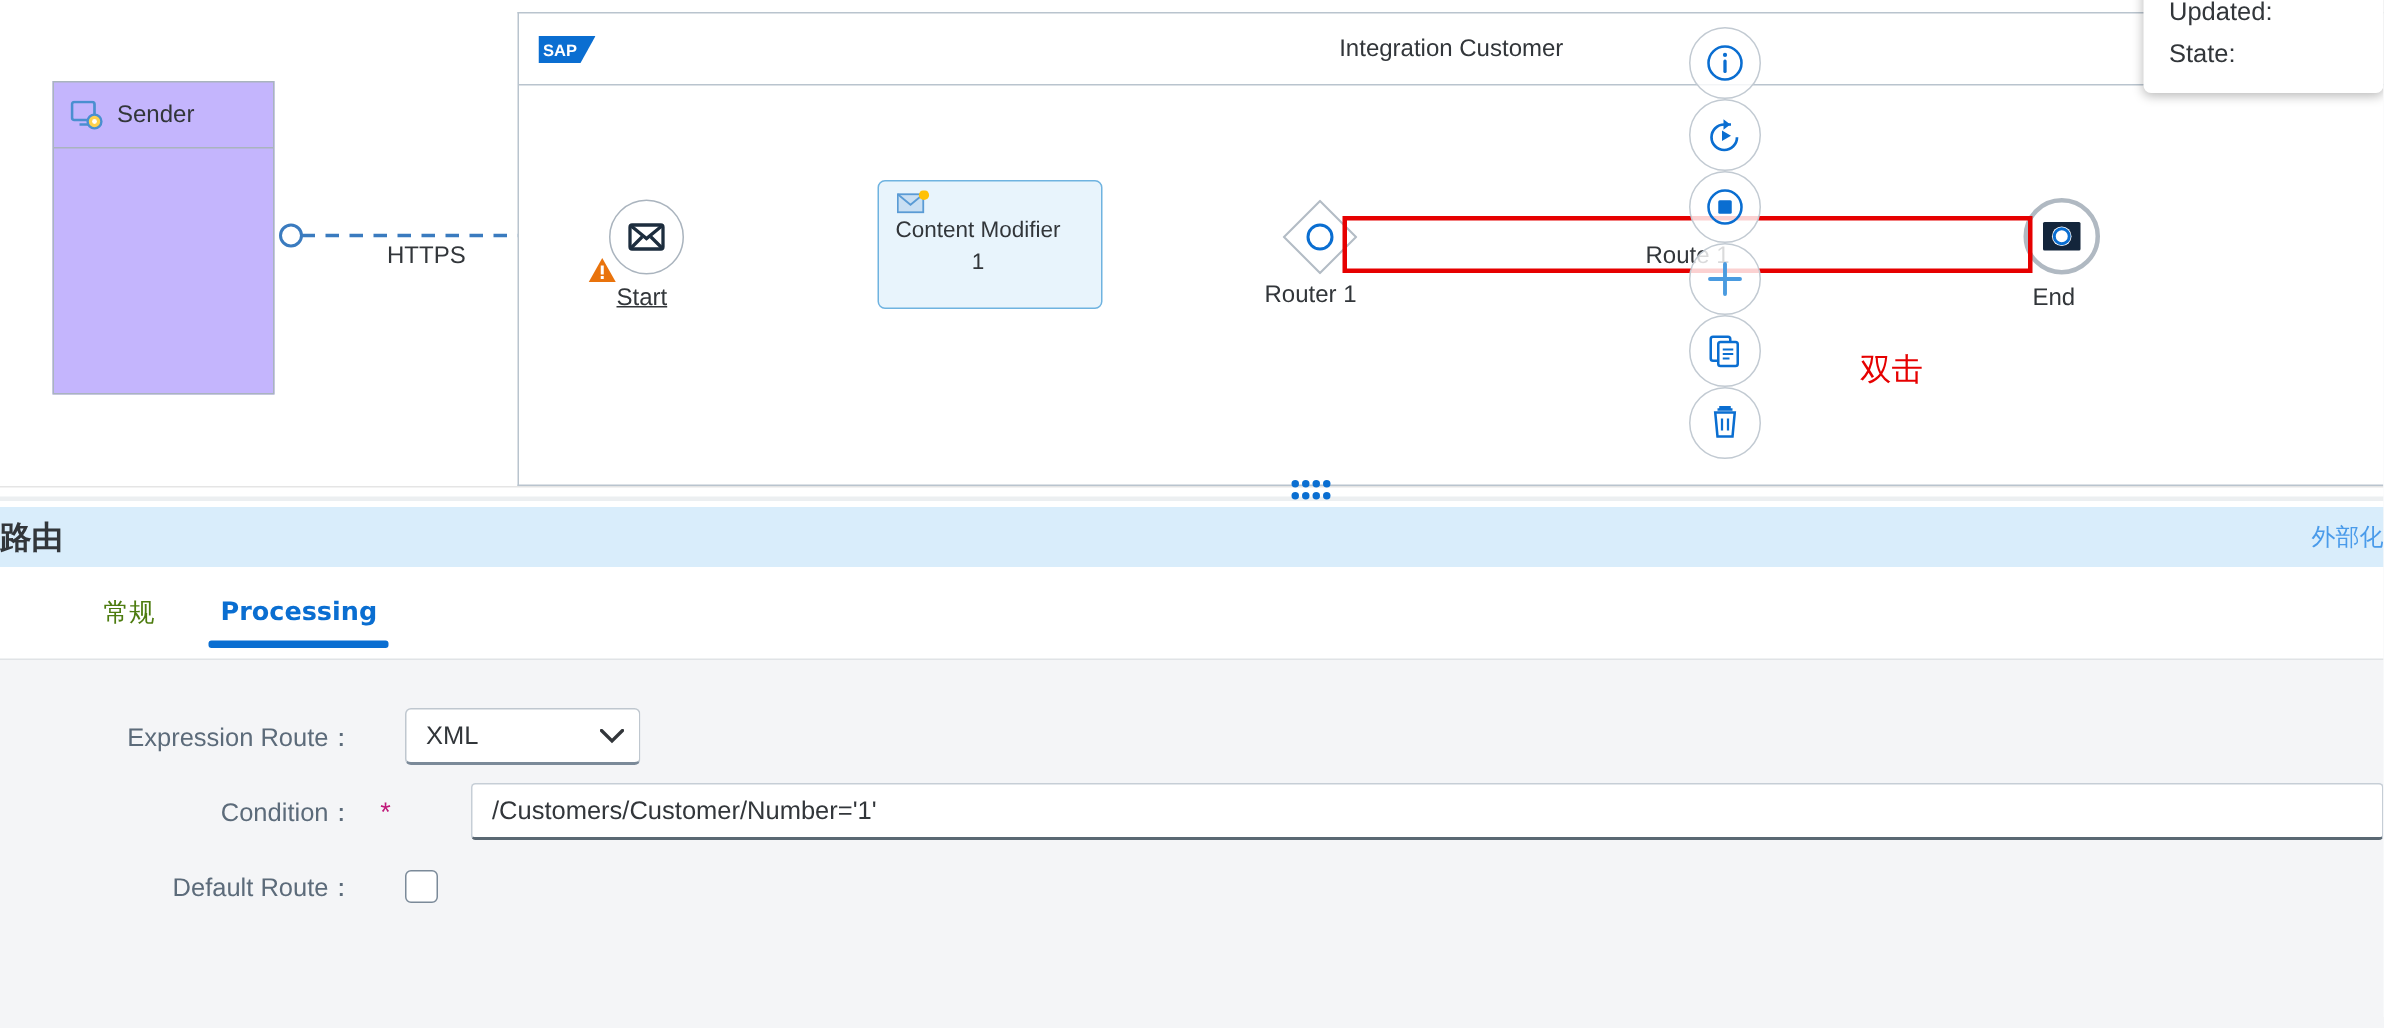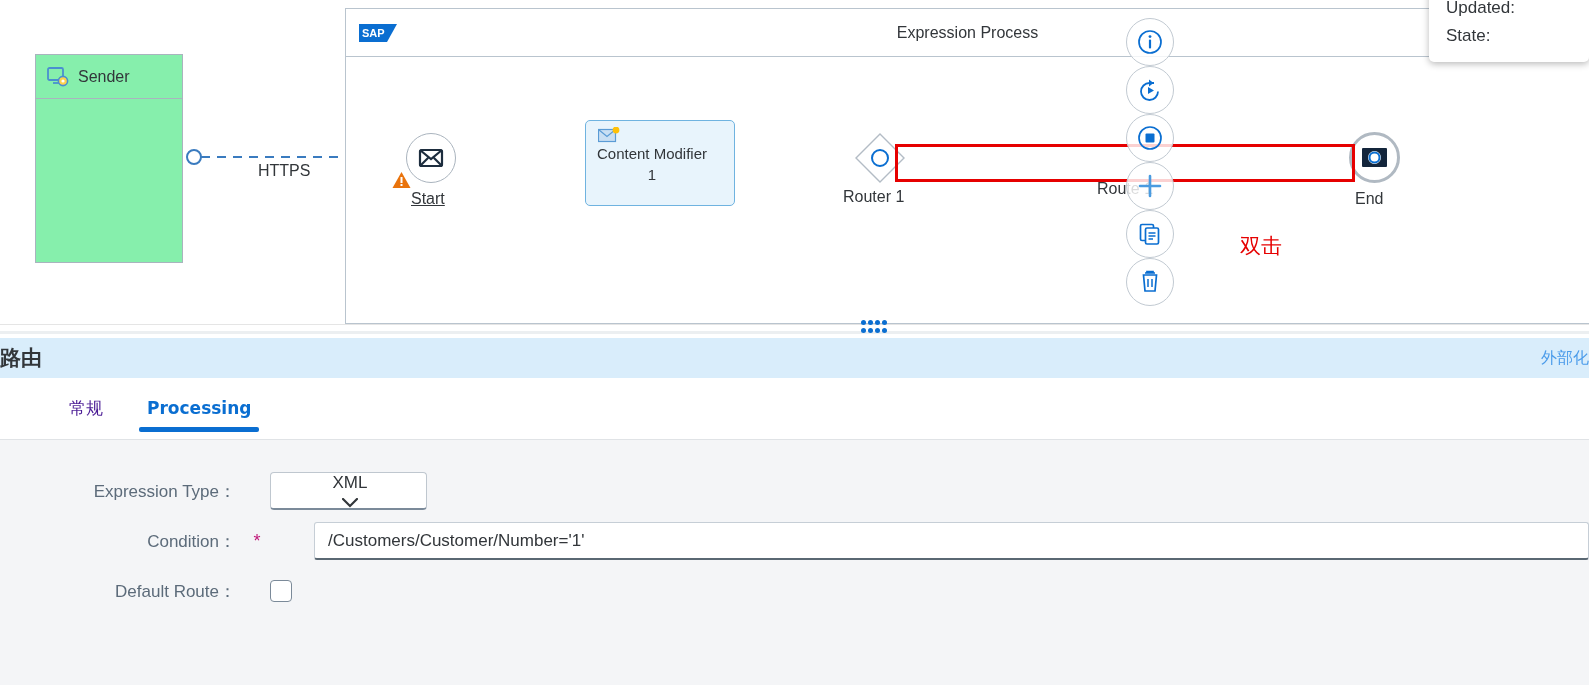--- a/index.html
+++ b/index.html
@@ -9,21 +9,21 @@
     font-family:"Liberation Sans","DejaVu Sans",sans-serif;
     overflow:hidden;position:relative;
     -webkit-font-smoothing:antialiased;
   }
 
   
   #canvas{position:absolute;left:0;top:0;width:1589px;height:330px;background:#fff;overflow:hidden;}
 
   
   .sender-box{position:absolute;left:35px;top:54px;width:148px;height:209px;
-    border:1px solid #a9b4be;background:#86efac;box-sizing:border-box;}
+    border:1px solid #a9b4be;background:#c4b5fd;box-sizing:border-box;}
   .sender-head{height:44px;border-bottom:1px solid #a9b4be;display:flex;align-items:center;
     padding-left:11px;box-sizing:border-box;}
   .sender-ico{width:22px;height:20px;position:relative;flex:0 0 auto;margin-right:9px;}
   .sender-label{font-size:16px;color:#32363a;}
 
   
   .pool{position:absolute;left:345px;top:8px;width:1244px;height:316px;
     border:1px solid #b9c4ce;border-right:none;background:#fff;box-sizing:border-box;}
   .pool-head{height:48px;border-bottom:1px solid #b9c4ce;position:relative;box-sizing:border-box;}
   .pool-title{position:absolute;left:0;right:0;top:0;height:48px;line-height:48px;text-align:center;
@@ -49,21 +49,21 @@
   
   .router-dia{position:absolute;left:855px;top:133px;width:50px;height:50px;}
   .router-label{position:absolute;left:843px;top:188px;font-size:16px;color:#32363a;}
 
   
   .end-circle{position:absolute;left:1349px;top:132px;width:51px;height:51px;border-radius:50%;
     border:3px solid #b0b9c2;background:#fff;box-sizing:border-box;}
   .end-label{position:absolute;left:1355px;top:190px;font-size:16px;color:#32363a;}
 
   
-  .route-label{position:absolute;left:1097px;top:180px;font-size:16px;color:#32363a;}
+  .route-label{position:absolute;left:1097px;top:162px;font-size:16px;color:#32363a;}
 
   
   .hl-rect{position:absolute;border:3px solid #e60000;box-sizing:border-box;}
   #hl-flow{left:895px;top:144px;width:460px;height:38px;}
 
   
   .cjk-note{position:absolute;left:1240px;top:232px;font-size:21px;color:#e60000;
     font-family:"DejaVu Sans",sans-serif;}
 
   
@@ -89,36 +89,36 @@
   
   #panel{position:absolute;left:0;top:338px;width:1589px;height:347px;background:#f4f5f7;}
   .panel-head{height:40px;background:#d9edfb;display:flex;align-items:center;
     justify-content:space-between;padding:0 0 0 0;box-sizing:border-box;}
   .panel-title{font-size:21px;font-weight:bold;color:#32363a;padding-left:0px;
     font-family:"DejaVu Sans",sans-serif;text-align:center;}
   .panel-ext{font-size:16px;color:#4a9bea;padding-right:0px;font-family:"DejaVu Sans",sans-serif;}
 
   .tabs{height:62px;background:#fff;border-bottom:1px solid #e0e3e6;display:flex;align-items:flex-start;
     padding-left:47px;box-sizing:border-box;}
-  .tab{height:60px;display:flex;align-items:center;font-size:17px;color:#4c1d95;
+  .tab{height:60px;display:flex;align-items:center;font-size:17px;color:#4d7c0f;
     padding:0 22px;box-sizing:border-box;position:relative;font-family:"DejaVu Sans",sans-serif;}
   .tab.active{color:#0a6ed1;font-weight:bold;}
   .tab.active:after{content:"";position:absolute;left:14px;right:14px;bottom:6px;height:5px;
     background:#0a6ed1;border-radius:2px;}
 
   .form{padding-top:26px;}
   .frow{display:flex;align-items:center;height:50px;}
   .flabel{width:250px;text-align:right;font-size:17px;color:#5c6b7a;padding-right:14px;
     box-sizing:border-box;}
   .req{color:#c0197a;font-size:18px;width:14px;text-align:center;margin-right:6px;}
   .nreq{width:14px;margin-right:6px;}
 
   .sel{width:157px;height:38px;border:1px solid #bfc7cf;border-bottom:2px solid #7b8a99;
     border-radius:4px;background:#fff;display:flex;align-items:center;justify-content:space-between;
-    padding:0 10px 0 13px;box-sizing:border-box;font-size:17px;color:#32363a;flex-direction:column;}
+    padding:0 10px 0 13px;box-sizing:border-box;font-size:17px;color:#32363a;}
 
   .cond-wrap{position:relative;flex:1;}
   .cond-input{height:38px;border:1px solid #c6ced6;border-bottom:2px solid #5a6873;border-radius:3px;
     background:#fff;display:flex;align-items:center;padding-left:13px;box-sizing:border-box;
     font-size:17px;color:#32363a;margin-right:0px;margin-left:44px;}
 
   .chk{width:22px;height:22px;border:1px solid #7b8a99;border-radius:4px;background:#fff;box-sizing:border-box;}
 
   svg{display:block;}
 </style>
@@ -164,21 +164,21 @@
   <div class="https-label">HTTPS</div>
 
   <div class="pool">
     <div class="pool-head">
       <span class="sap-logo">
         <svg width="38" height="18" viewBox="0 0 38 18">
           <path d="M0 0 H30 L38 0 L28 18 H0 Z" fill="#0a6ed1"></path>
           <text x="3" y="13" font-family="Liberation Sans, sans-serif" font-size="11" font-weight="bold" fill="#ffffff">SAP</text>
         </svg>
       </span>
-      <div class="pool-title">Expression Process</div>
+      <div class="pool-title">Integration Customer</div>
     </div>
   </div>
 
   <div class="start-circle">
     <svg width="48" height="48" viewBox="0 0 48 48">
       <rect x="13" y="16" width="22" height="16" rx="1.5" fill="none" stroke="#1d2d3e" stroke-width="2.2"></rect>
       <path d="M13 16 L24 25 L35 16 M13 32 L21 24 M35 32 L27 24" fill="none" stroke="#1d2d3e" stroke-width="2.2"></path>
     </svg>
   </div>
   <div class="warn-tri">
@@ -298,21 +298,21 @@
   </div>
 
   <div class="tabs">
     <div class="tab">常规</div>
     <div class="tab active">Processing</div>
   </div>
 
   <div class="form">
 
     <div class="frow">
-      <span class="flabel">Expression Type：</span>
+      <span class="flabel">Expression Route：</span>
       <span class="nreq"></span>
       <div class="sel">
         <span>XML</span>
         <span>
           <svg width="16" height="10" viewBox="0 0 16 10">
             <path d="M1 1 L8 8 L15 1" fill="none" stroke="#32363a" stroke-width="2.2" stroke-linecap="round"></path>
           </svg>
         </span>
       </div>
     </div>

